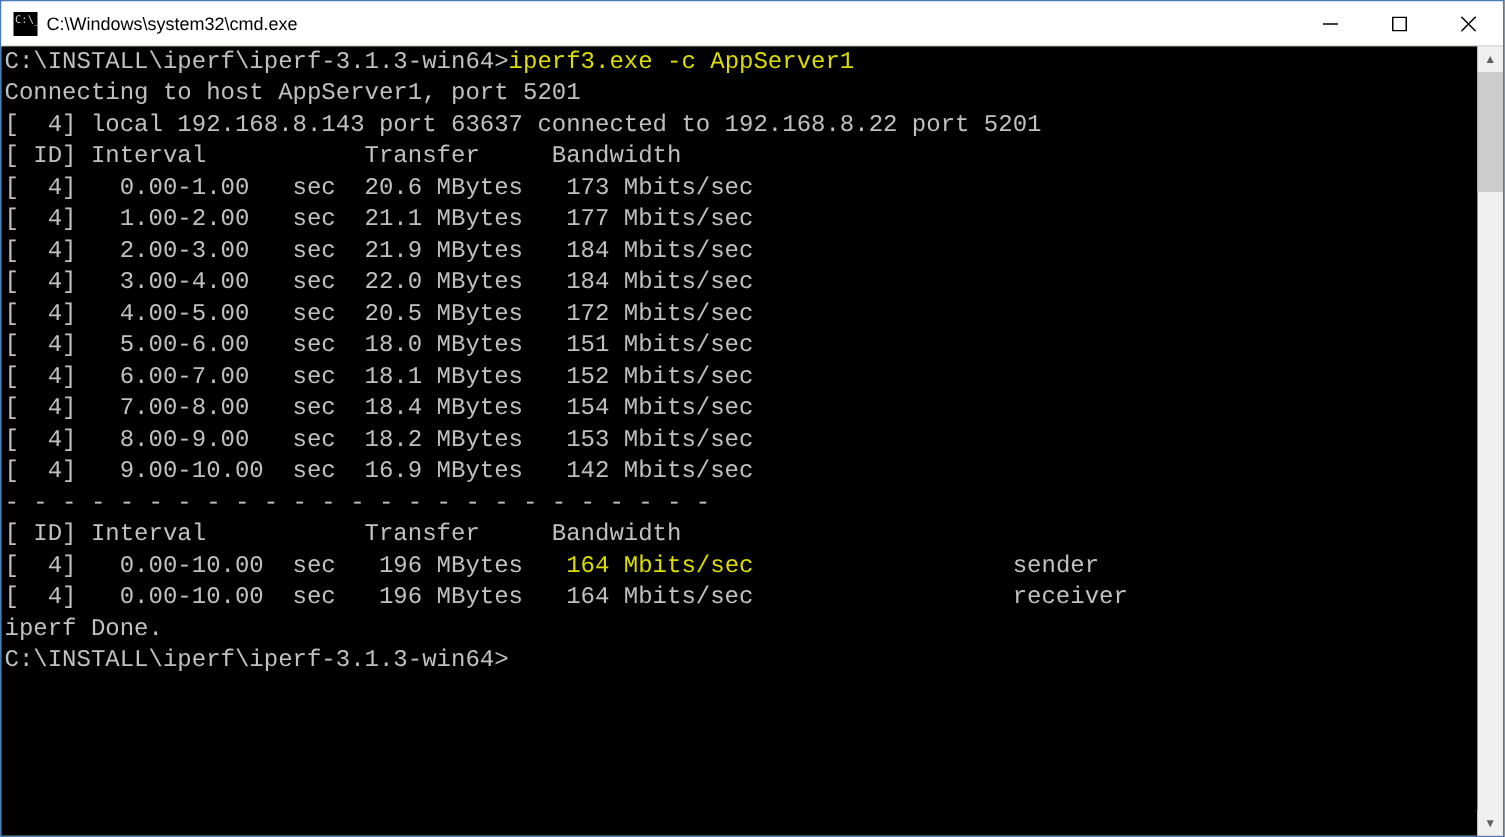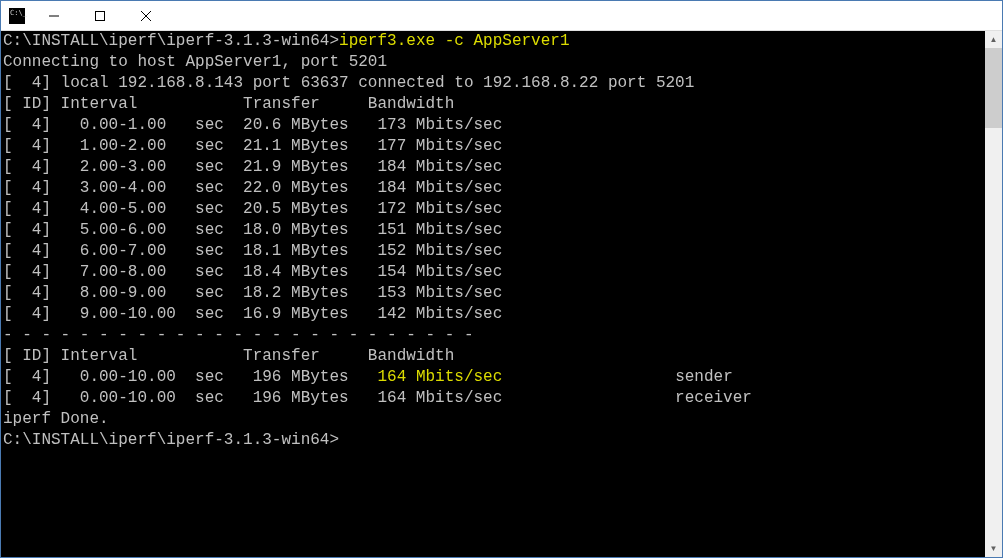--- a/index.html
+++ b/index.html
@@ -106,20 +106,21 @@
     background: #cdcdcd;
   }
   .arrow { font-size: 8px; color: #606060; }
 </style>
 </head>
 <body>
 
 <div class="window">
   <div class="title-bar">
     <div class="title-icon"></div>
+    <div class="title-text">C:\Windows\system32\cmd.exe</div>
     <div class="win-controls">
       <div class="win-btn">
         <svg width="10" height="10">
             <line x1="0" y1="5" x2="10" y2="5"></line>
           </svg>
       </div>
       <div class="win-btn">
         <svg width="10" height="10">
             <rect x="0.5" y="0.5" width="9" height="9"></rect>
           </svg>

